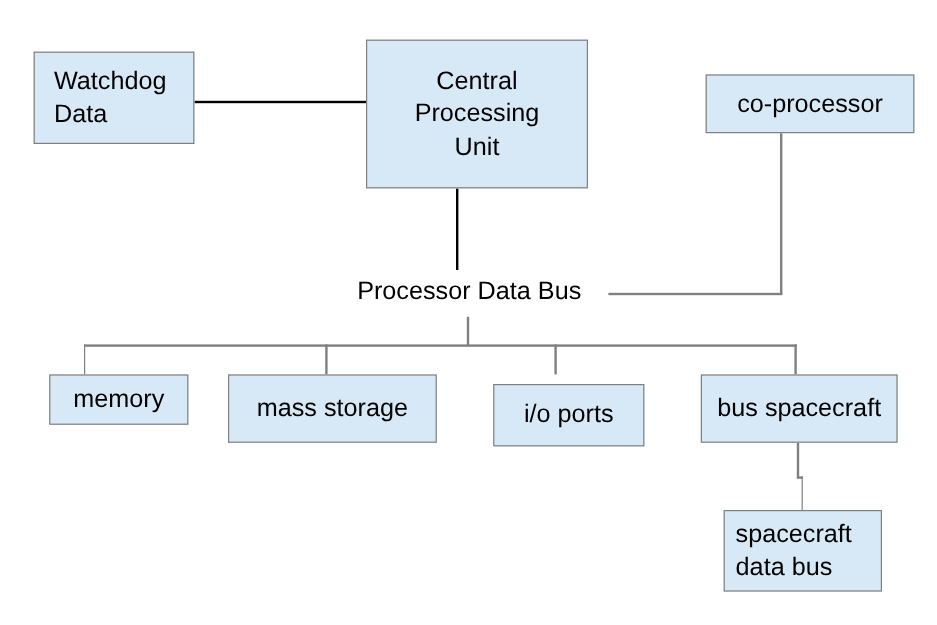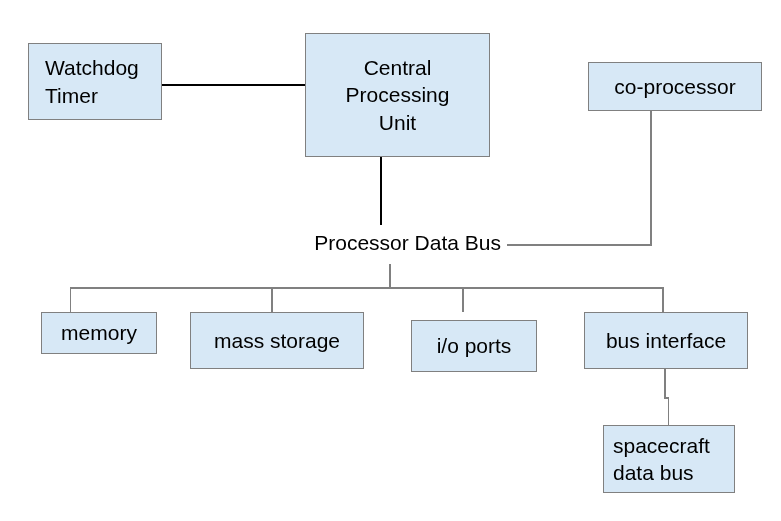--- a/index.html
+++ b/index.html
@@ -38,21 +38,21 @@
   .node .lbl { display: inline-block; }
   .nowrap .lbl { white-space: nowrap; }
 
   .line { position: absolute; }
   .line.black { background: var(--connector-dark); }
   .line.gray  { background: var(--connector-gray); }
 
   .bus-label {
     position: absolute;
     left: 281px; top: 232px; width: 220px;
-    text-align: right;
+    text-align: center;
     font-size: 21px;
     line-height: 22px;
     color: var(--text);
     white-space: nowrap;
   }
 
   
   #n-watchdog  { left: 28px;  top: 43px;  width: 134px; height: 77px; }
   #n-watchdog .lbl { max-width: 100px; }
   #n-cpu       { left: 305px; top: 33px;  width: 185px; height: 124px; text-align: center; }
@@ -95,21 +95,21 @@
   <div class="line gray" id="c-drop-mass"></div>
   <div class="line gray" id="c-drop-io"></div>
   <div class="line gray" id="c-drop-busif"></div>
   <div class="line gray" id="c-scdb-v1"></div>
   <div class="line gray" id="c-scdb-jog"></div>
   <div class="line gray" id="c-scdb-v2"></div>
 
   <div class="bus-label">Processor Data Bus</div>
 
   <div class="node" id="n-watchdog">
-    <span class="lbl">Watchdog Timer</span>
+    <span class="lbl">Watchdog Data</span>
   </div>
 
   <div class="node" id="n-cpu">
     <span class="lbl">Central Processing Unit</span>
   </div>
 
   <div class="node nowrap" id="n-coproc">
     <span class="lbl">co-processor</span>
   </div>
 
@@ -119,20 +119,20 @@
 
   <div class="node nowrap" id="n-mass">
     <span class="lbl">mass storage</span>
   </div>
 
   <div class="node nowrap" id="n-io">
     <span class="lbl">i/o ports</span>
   </div>
 
   <div class="node nowrap" id="n-busif">
-    <span class="lbl">bus interface</span>
+    <span class="lbl">bus spacecraft</span>
   </div>
 
   <div class="node" id="n-scdb">
     <span class="lbl">spacecraft data bus</span>
   </div>
 
 </div>
 
 </body></html>

